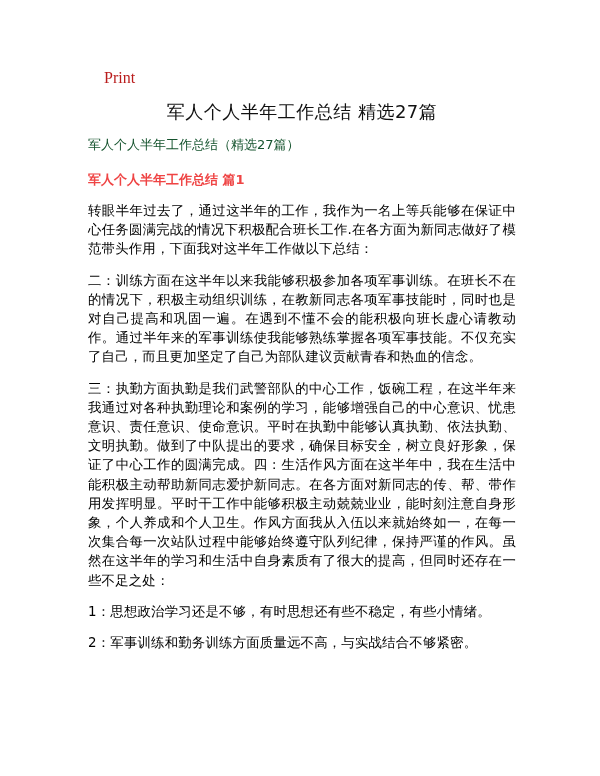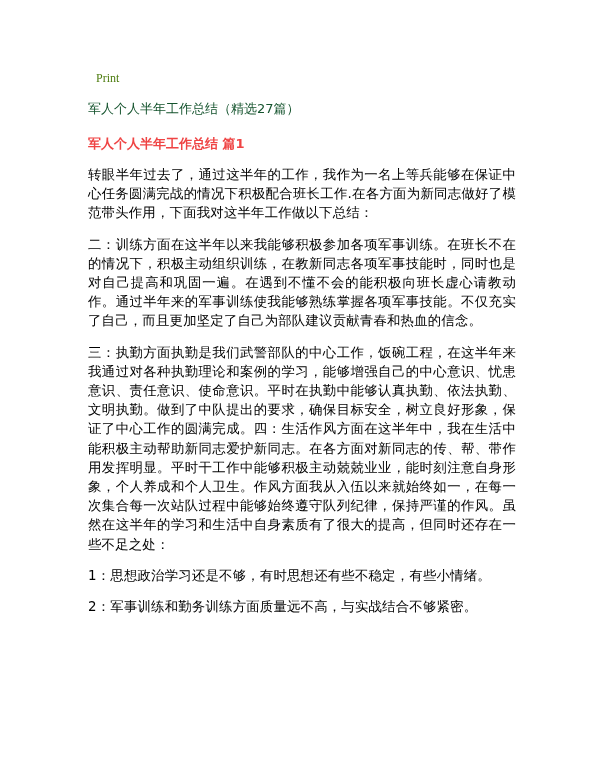--- a/index.html
+++ b/index.html
@@ -4,21 +4,21 @@
   <style>
     html, body { margin: 0; padding: 0; background: #ffffff; }
     body { width: 600px; height: 776px; overflow: hidden; position: relative; }
     .page {
       position: absolute; left: 88px; top: 70px; width: 428px;
       color: #1a1a1a;
       font-family: "DejaVu Sans", sans-serif;
     }
     .print-label {
       font-family: "Liberation Serif", serif;
-      font-size: 12px; color: #4d7c0f; margin: 0 0 14px 8px; height: 16px; line-height: 16px;
+      font-size: 16px; color: #b91c1c; margin: 0 0 14px 16px; height: 16px; line-height: 16px;
     }
     .doc-title {
       font-size: 18px; font-weight: normal; text-align: center;
       margin: 0 0 12px 0; line-height: 24px; color: #111; letter-spacing: 0.5px;
     }
     .doc-subtitle {
       font-size: 13px; line-height: 18px; margin: 0 0 17px 0; color: #14532d;
     }
     .section-heading {
       font-size: 13px; font-weight: bold; line-height: 18px; margin: 0 0 12px 0; color: #ef4444;
@@ -26,20 +26,21 @@
     .para {
       font-size: 13.4px; line-height: 19.2px; margin: 0 0 12px 0; color: #000000;
       text-align: justify; letter-spacing: 0.2px;
     }
   </style>
 </head>
 <body>
 
 <div class="page">
   <div class="print-label">Print</div>
+  <h1 class="doc-title">军人个人半年工作总结 精选27篇</h1>
   <div class="doc-subtitle">军人个人半年工作总结（精选27篇）</div>
   <div class="section-heading">军人个人半年工作总结 篇1</div>
   <p class="para">转眼半年过去了，通过这半年的工作，我作为一名上等兵能够在保证中心任务圆满完战的情况下积极配合班长工作.在各方面为新同志做好了模范带头作用，下面我对这半年工作做以下总结：</p>
   <p class="para">二：训练方面在这半年以来我能够积极参加各项军事训练。在班长不在的情况下，积极主动组织训练，在教新同志各项军事技能时，同时也是对自己提高和巩固一遍。在遇到不懂不会的能积极向班长虚心请教动作。通过半年来的军事训练使我能够熟练掌握各项军事技能。不仅充实了自己，而且更加坚定了自己为部队建议贡献青春和热血的信念。</p>
   <p class="para">三：执勤方面执勤是我们武警部队的中心工作，饭碗工程，在这半年来我通过对各种执勤理论和案例的学习，能够增强自己的中心意识、忧患意识、责任意识、使命意识。平时在执勤中能够认真执勤、依法执勤、文明执勤。做到了中队提出的要求，确保目标安全，树立良好形象，保证了中心工作的圆满完成。四：生活作风方面在这半年中，我在生活中能积极主动帮助新同志爱护新同志。在各方面对新同志的传、帮、带作用发挥明显。平时干工作中能够积极主动兢兢业业，能时刻注意自身形象，个人养成和个人卫生。作风方面我从入伍以来就始终如一，在每一次集合每一次站队过程中能够始终遵守队列纪律，保持严谨的作风。虽然在这半年的学习和生活中自身素质有了很大的提高，但同时还存在一些不足之处：</p>
   <p class="para">1：思想政治学习还是不够，有时思想还有些不稳定，有些小情绪。</p>
   <p class="para">2：军事训练和勤务训练方面质量远不高，与实战结合不够紧密。</p>
 
 </div>
 

